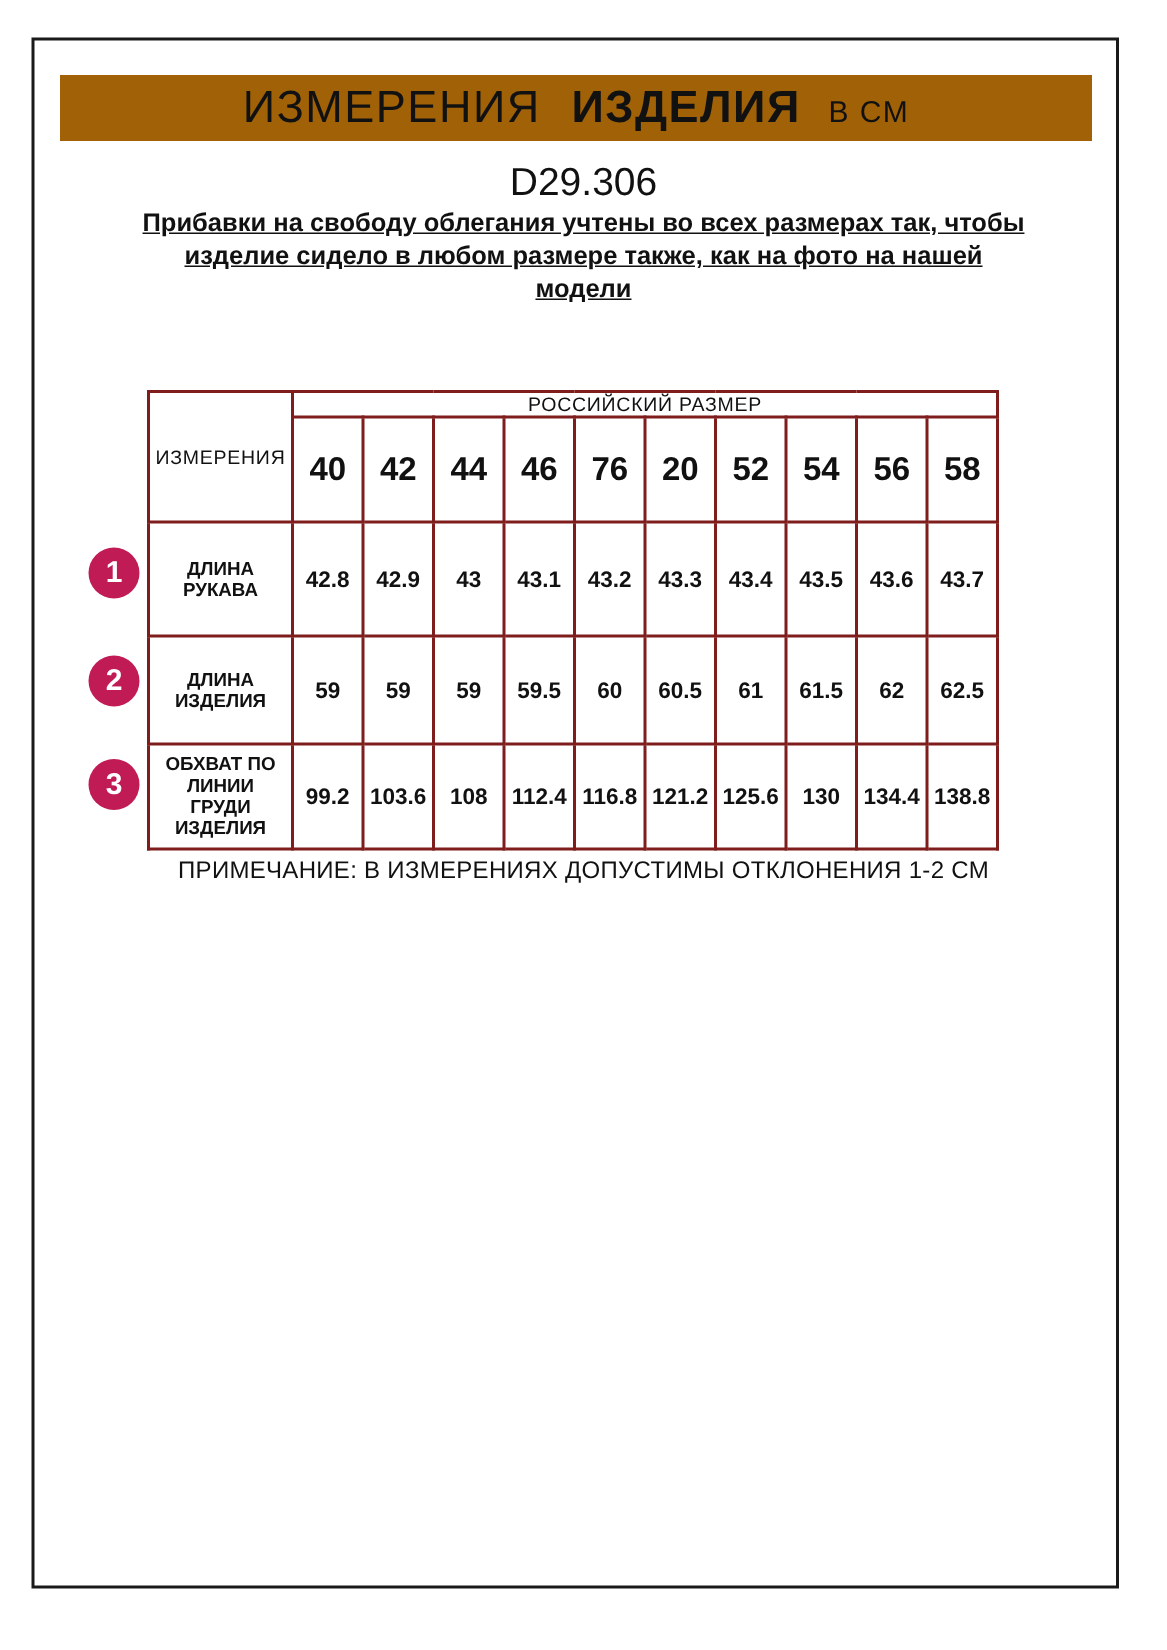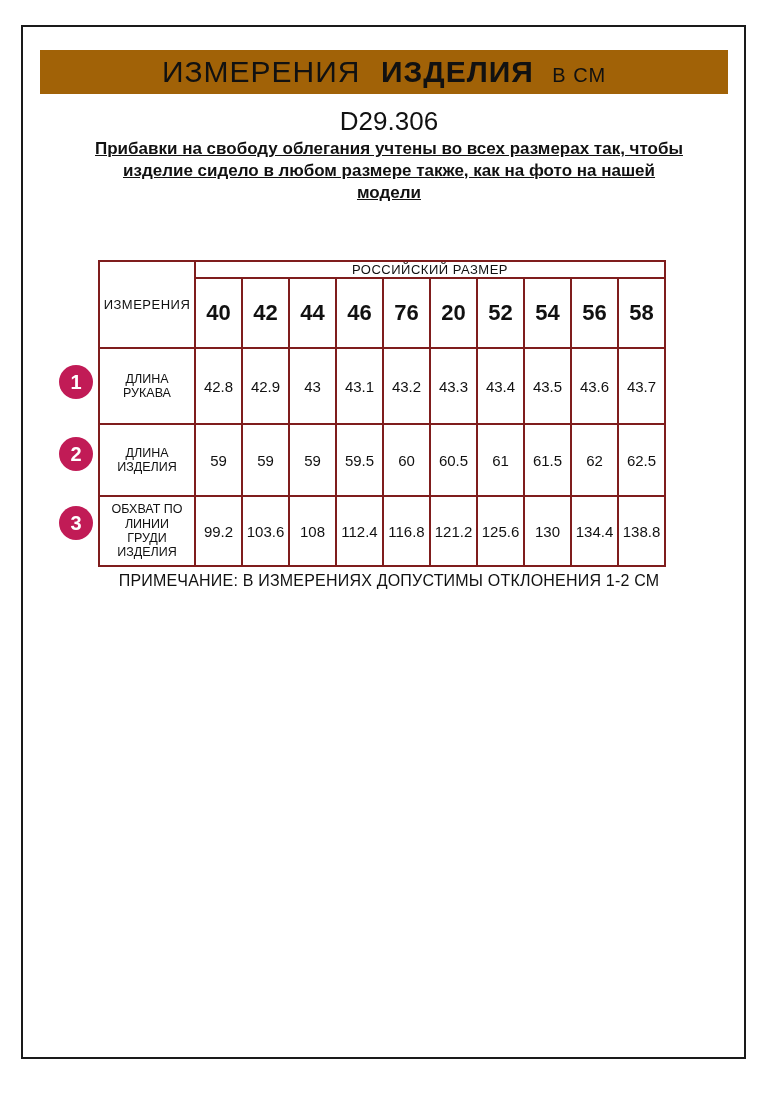--- a/index.html
+++ b/index.html
@@ -83,21 +83,21 @@
   .col-label { width: 96px; }
   .col-size  { width: 47px; }
   .group-header-row td {
     height: 15px;
     font-size: 13px;
     font-weight: normal;
     letter-spacing: 0.5px;
   }
   .corner-cell { font-size: 14px; font-weight: normal; }
   .sizes-row td { height: 68px; font-size: 22px; font-weight: bold; }
-  .data-row td { font-size: 15px; font-weight: normal; }
+  .data-row td { font-size: 15px; font-weight: bold; }
   .data-row .row-label {
     font-size: 12.5px;
     line-height: 1.15;
   }
   .row-label span { display: inline-block; max-width: 80px; }
   .row-h1 td { height: 74px; }
   .row-h2 td { height: 70px; }
   .row-h3 td { height: 68px; }
   .row-marker {
     position: absolute;

